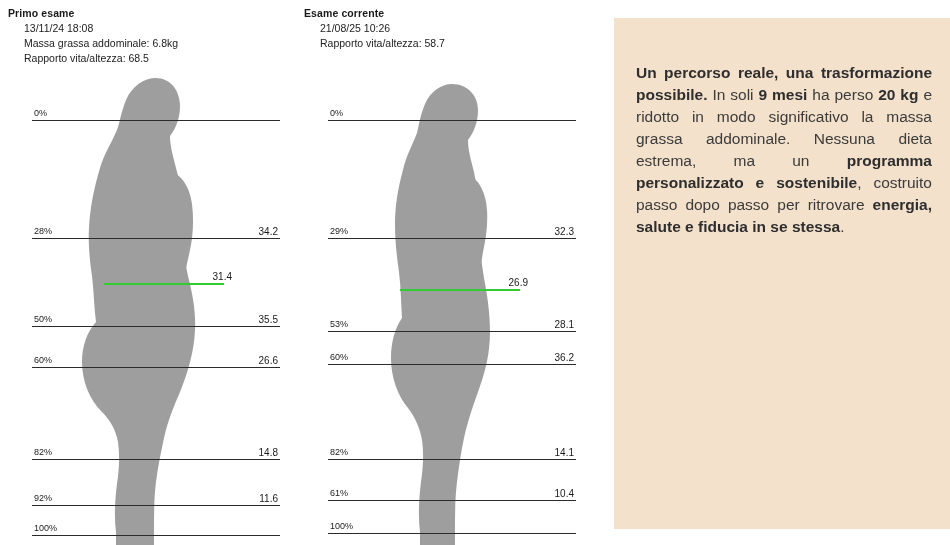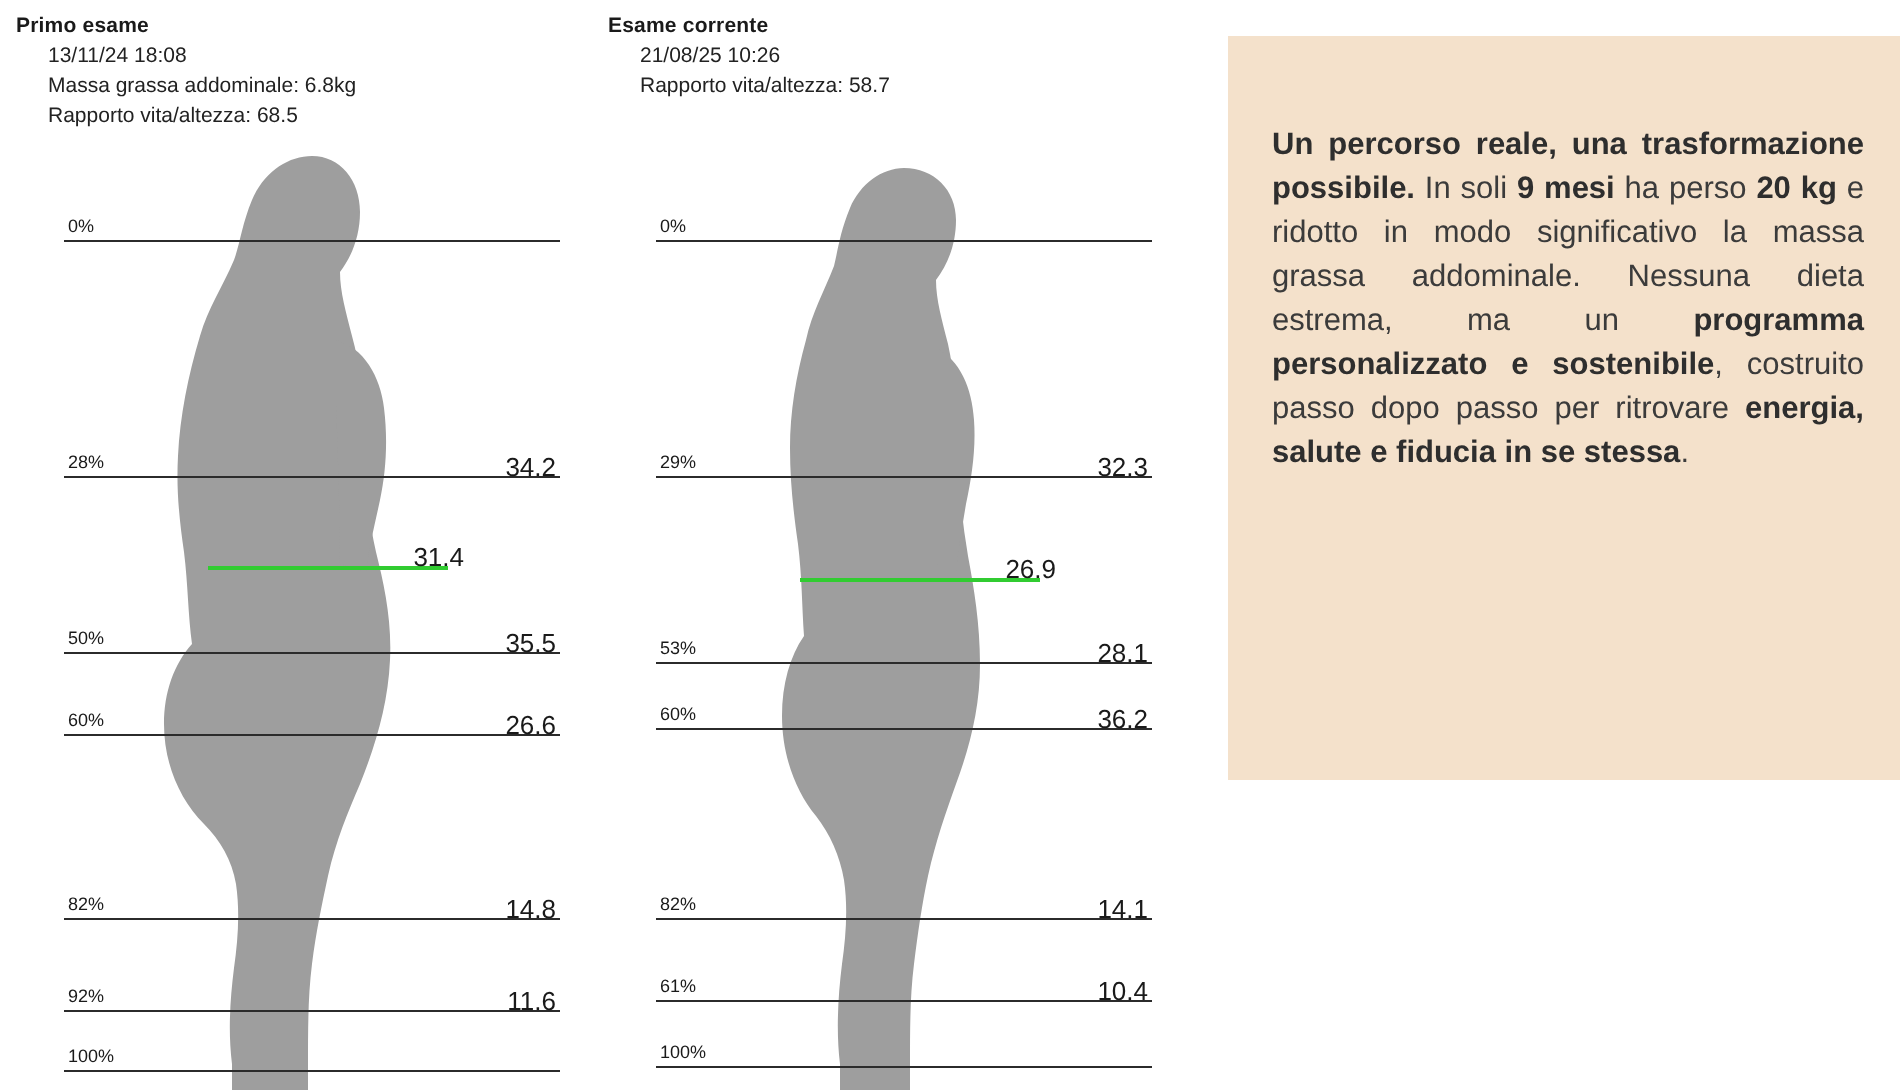--- a/index.html
+++ b/index.html
@@ -89,35 +89,35 @@
     position: absolute;
     left: 2px;
     top: -12px;
     font-size: 9px;
     color: #1a1a1a;
   }
   .mrow .val {
     position: absolute;
     right: 2px;
     top: -12px;
-    font-size: 13px;
+    font-size: 10px;
     color: #1a1a1a;
     text-align: center;
   }
   .mrow.green-row .val {
     right: 48px;
   }
 
   
   .card {
     position: absolute;
     left: 614px;
     top: 18px;
     width: 336px;
-    height: 372px;
+    height: 511px;
     background: #f4e1cb;
     box-sizing: border-box;
     padding: 44px 18px 0 22px;
   }
   .card p {
     margin: 0 0 0 0;
     font-size: 15.5px;
     line-height: 22px;
     color: #3b3b3b;
     text-align: justify;

